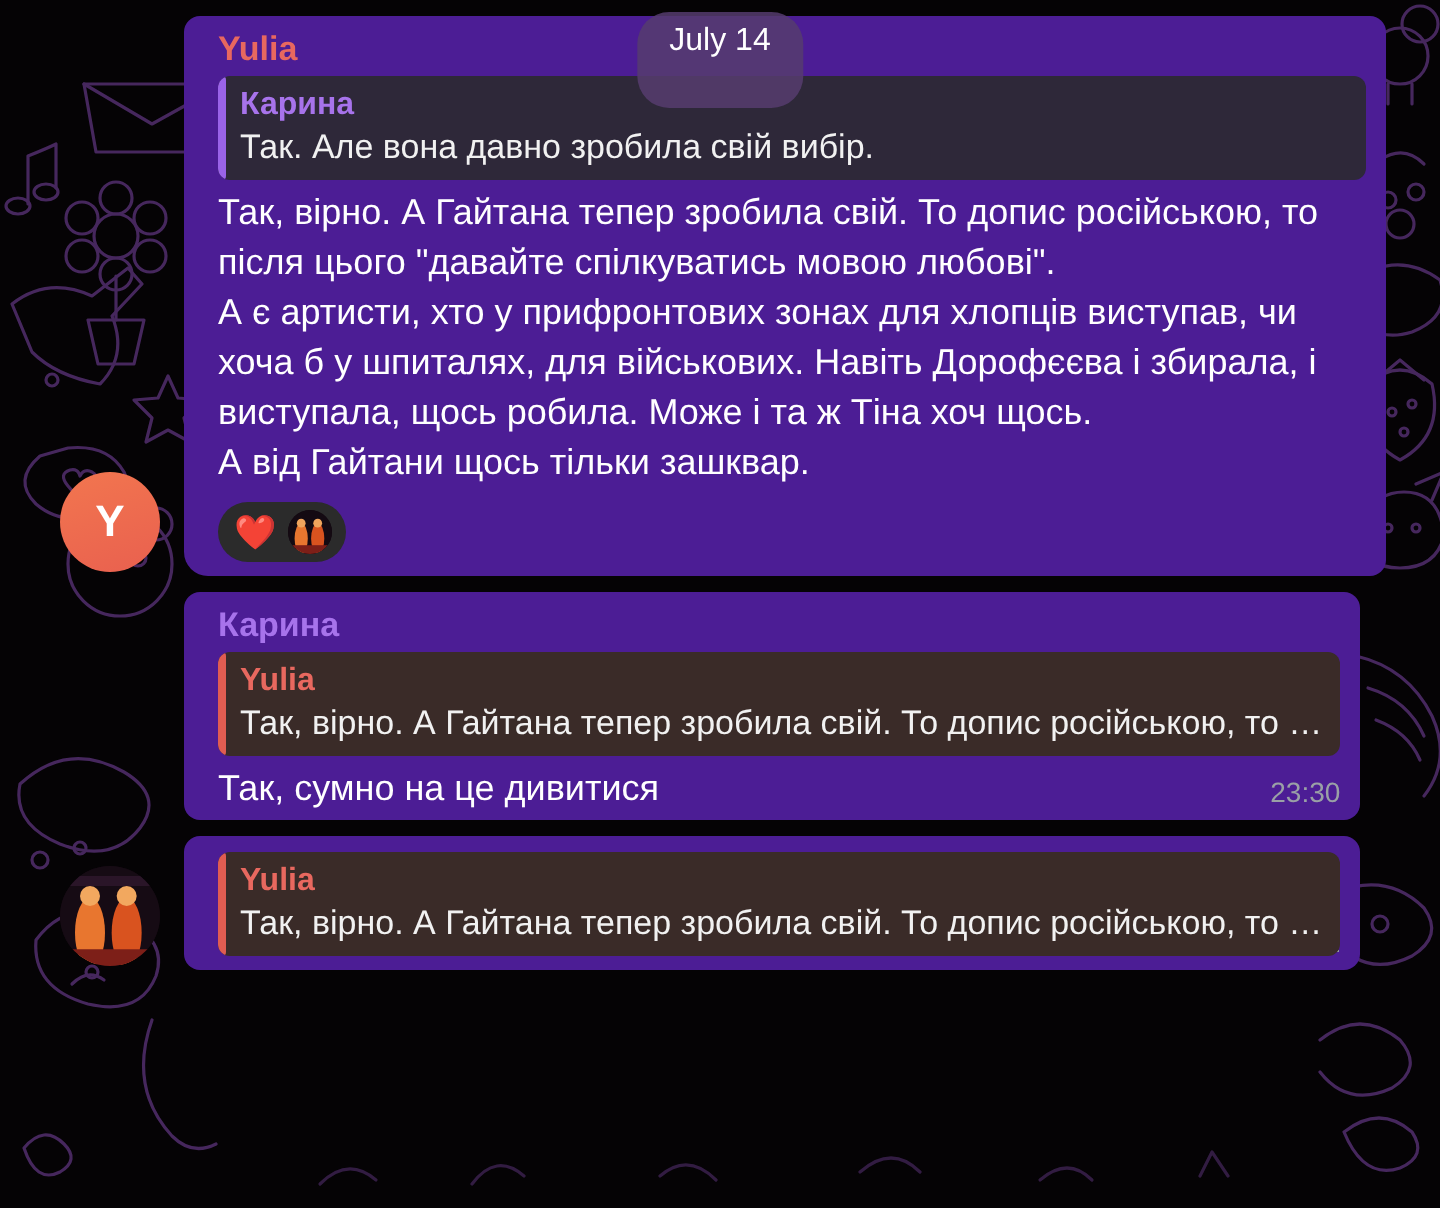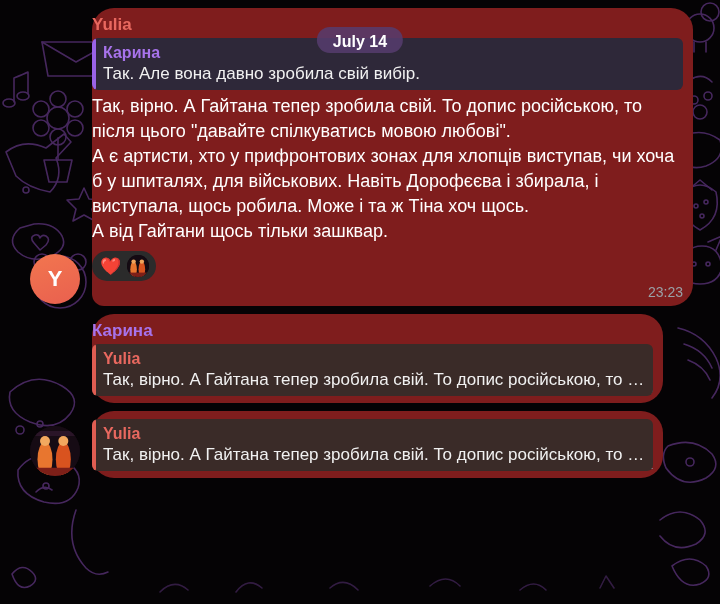--- a/index.html
+++ b/index.html
@@ -63,23 +63,23 @@
     position: relative;
   }
   .avatar.letter {
     background: linear-gradient(160deg, #f2764f 0%, #e9604f 100%);
   }
   .avatar.photo { background: #140a12; }
   .avatar.photo svg { width: 100%; height: 100%; display: block; }
 
   
   .bubble {
-    background: #7f1d1d;
-    border-radius: 22px;
-    padding: 6px 10px 5px 0;
+    background: #4c1d95;
+    border-radius: 8px;
+    padding: 6px 10px 5px 17px;
     position: relative;
     max-width: 601px;
     min-width: 160px;
   }
   .bubble.first { border-bottom-left-radius: 12px; }
 
   .sender {
     font-size: 17px;
     font-weight: 600;
     line-height: 22px;
@@ -165,30 +165,30 @@
     width: 22px; height: 22px;
     border-radius: 50%;
     overflow: hidden;
     background: #140a12;
   }
   .reaction-avatar svg { width: 100%; height: 100%; display: block; }
 
   
   #date-pill {
     position: absolute;
-    top: 27px;
+    top: 6px;
     left: 50%;
     transform: translateX(-50%);
     z-index: 5;
     background: rgba(86, 60, 110, 0.85);
     color: #ffffff;
     font-size: 16px;
-    font-weight: 700;
+    font-weight: 400;
     border-radius: 16px;
-    padding: 5px 16px 1px 16px;
+    padding: 5px 16px 23px 16px;
     line-height: 20px;
   }
 </style>
 </head>
 <body>
 
 <div id="wallpaper">
   <svg viewBox="0 0 720 604" xmlns="http://www.w3.org/2000/svg">
     <rect width="720" height="604" fill="#050305"></rect>
     <g stroke="#4a2a63" stroke-width="1.6" fill="none" stroke-linecap="round" stroke-linejoin="round" opacity="0.95">
@@ -313,34 +313,32 @@
               <rect width="40" height="40" fill="#140a12"></rect>
               <ellipse cx="12" cy="26" rx="6" ry="14" fill="#e8762f"></ellipse>
               <ellipse cx="27" cy="26" rx="6" ry="14" fill="#d9531f"></ellipse>
               <circle cx="12" cy="12" r="4" fill="#f0a45c"></circle>
               <circle cx="27" cy="12" r="4" fill="#f0a45c"></circle>
               <rect y="32" width="40" height="8" fill="#7d1f18"></rect>
             </svg>
           </span>
         </div>
       </div>
-      <div class="meta">
-        <span class="time">23:23</span>
-      </div>
     </div>
   </div>
 
   <div class="msg-row">
     <div class="avatar-slot"></div>
     <div class="bubble">
       <div class="sender purple">Карина</div>
       <div class="quote red">
         <div class="quote-author">Yulia</div>
         <div class="quote-text">Так, вірно. А Гайтана тепер зробила свій. То допис російською, то …</div>
       </div>
+      <div class="body-text">Так, сумно на це дивитися</div>
       <div class="meta inline">
         <span class="time">23:30</span>
       </div>
     </div>
   </div>
 
   <div class="msg-row">
     <div class="avatar-slot">
       <div class="avatar photo">
         <svg viewBox="0 0 60 60" xmlns="http://www.w3.org/2000/svg">

